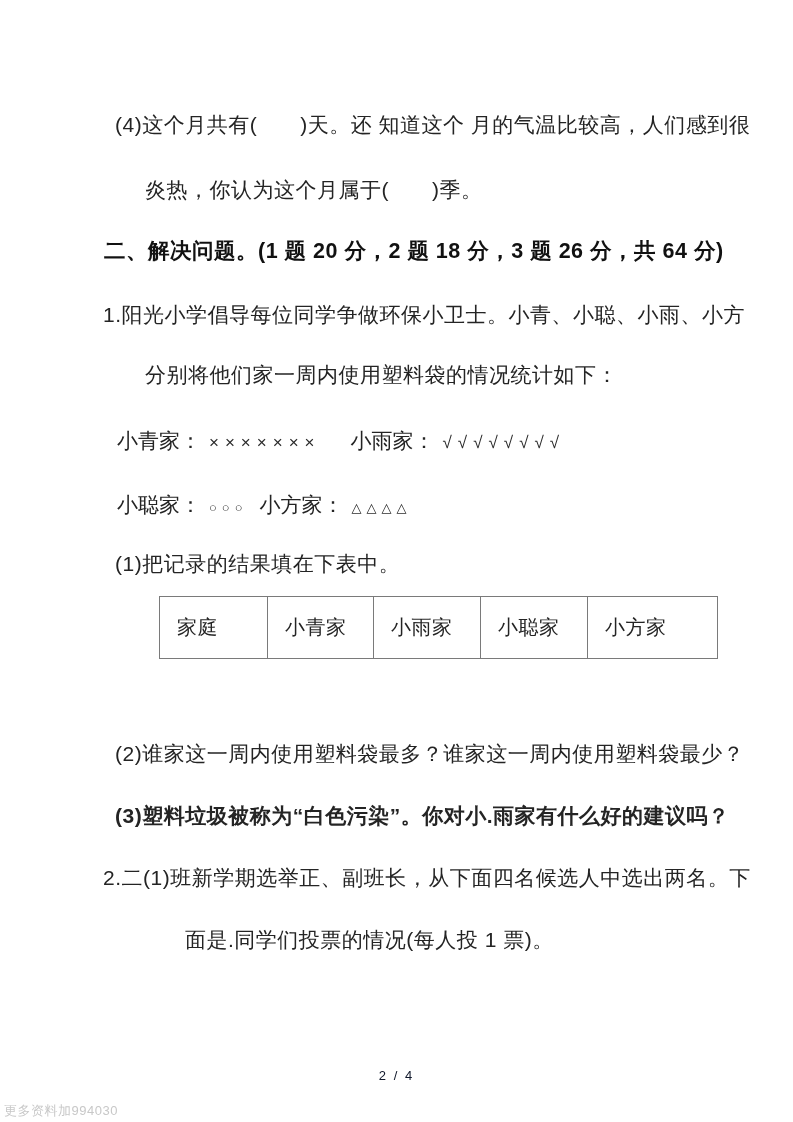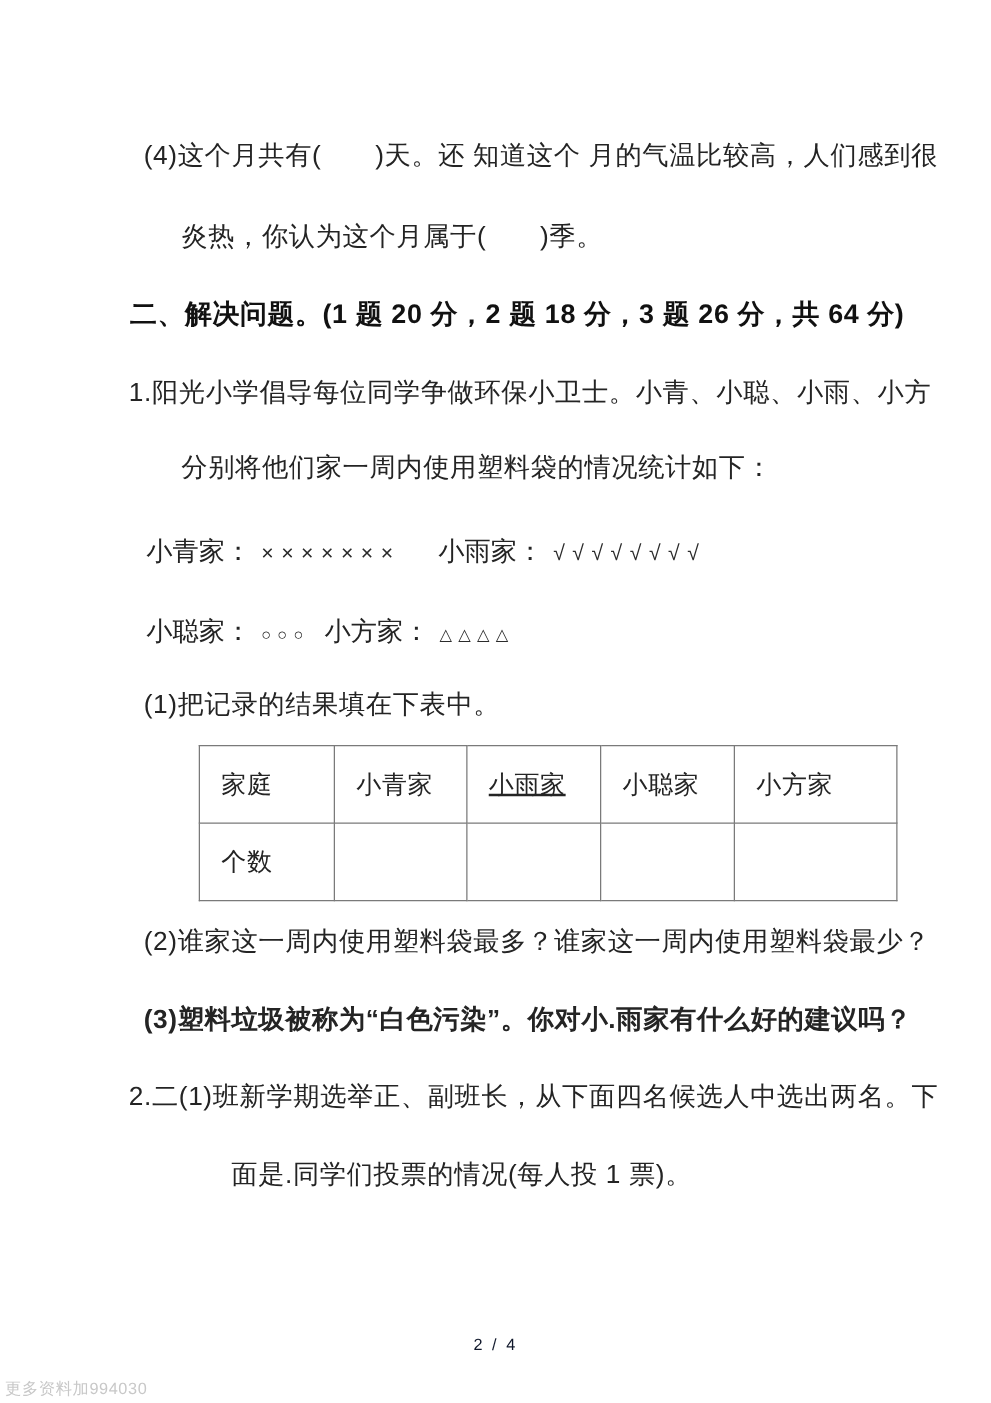--- a/index.html
+++ b/index.html
@@ -63,21 +63,21 @@
     height: 61px;
     font-size: 20px;
     color: #242424;
     padding: 0 0 0 17px;
     vertical-align: middle;
     text-align: left;
     letter-spacing: 0.5px;
   }
   .col0 { width: 90px; }
   .col1 { width: 88px; }
-  .col2 { width: 89px; text-decoration: underline; }
+  .col2 { width: 89px; }
   .col3 { width: 89px; }
   .col4 { width: 112px; }
   .page-footer {
     position: absolute;
     left: 0;
     top: 1068px;
     width: 793px;
     text-align: center;
     font-size: 13px;
     color: #0f172a;
@@ -123,27 +123,20 @@
 
 <table class="fill-table">
   <tbody>
       <tr>
     <td class="col0">家庭</td>
     <td class="col1">小青家</td>
     <td class="col2">小雨家</td>
     <td class="col3">小聪家</td>
     <td class="col4">小方家</td>
   </tr>
-  <tr>
-    <td class="col0">个数</td>
-    <td class="col1"></td>
-    <td class="col2"></td>
-    <td class="col3"></td>
-    <td class="col4"></td>
-  </tr>
 </tbody>
   </table>
 
 <div class="line" style="left:115px; top:741px;">(2)谁家这一周内使用塑料袋最多？谁家这一周内使用塑料袋最少？</div>
 
 <div class="line" style="left:115px; top:803px;font-weight:bold;">(3)塑料垃圾被称为“白色污染”。你对小.雨家有什么好的建议吗？</div>
 
 <div class="line" style="left:103px; top:865px;">2.二(1)班新学期选举正、副班长，从下面四名候选人中选出两名。下</div>
 
 <div class="line" style="left:145px; top:927px;margin-left:40px;">面是.同学们投票的情况(每人投 1 票)。</div>

